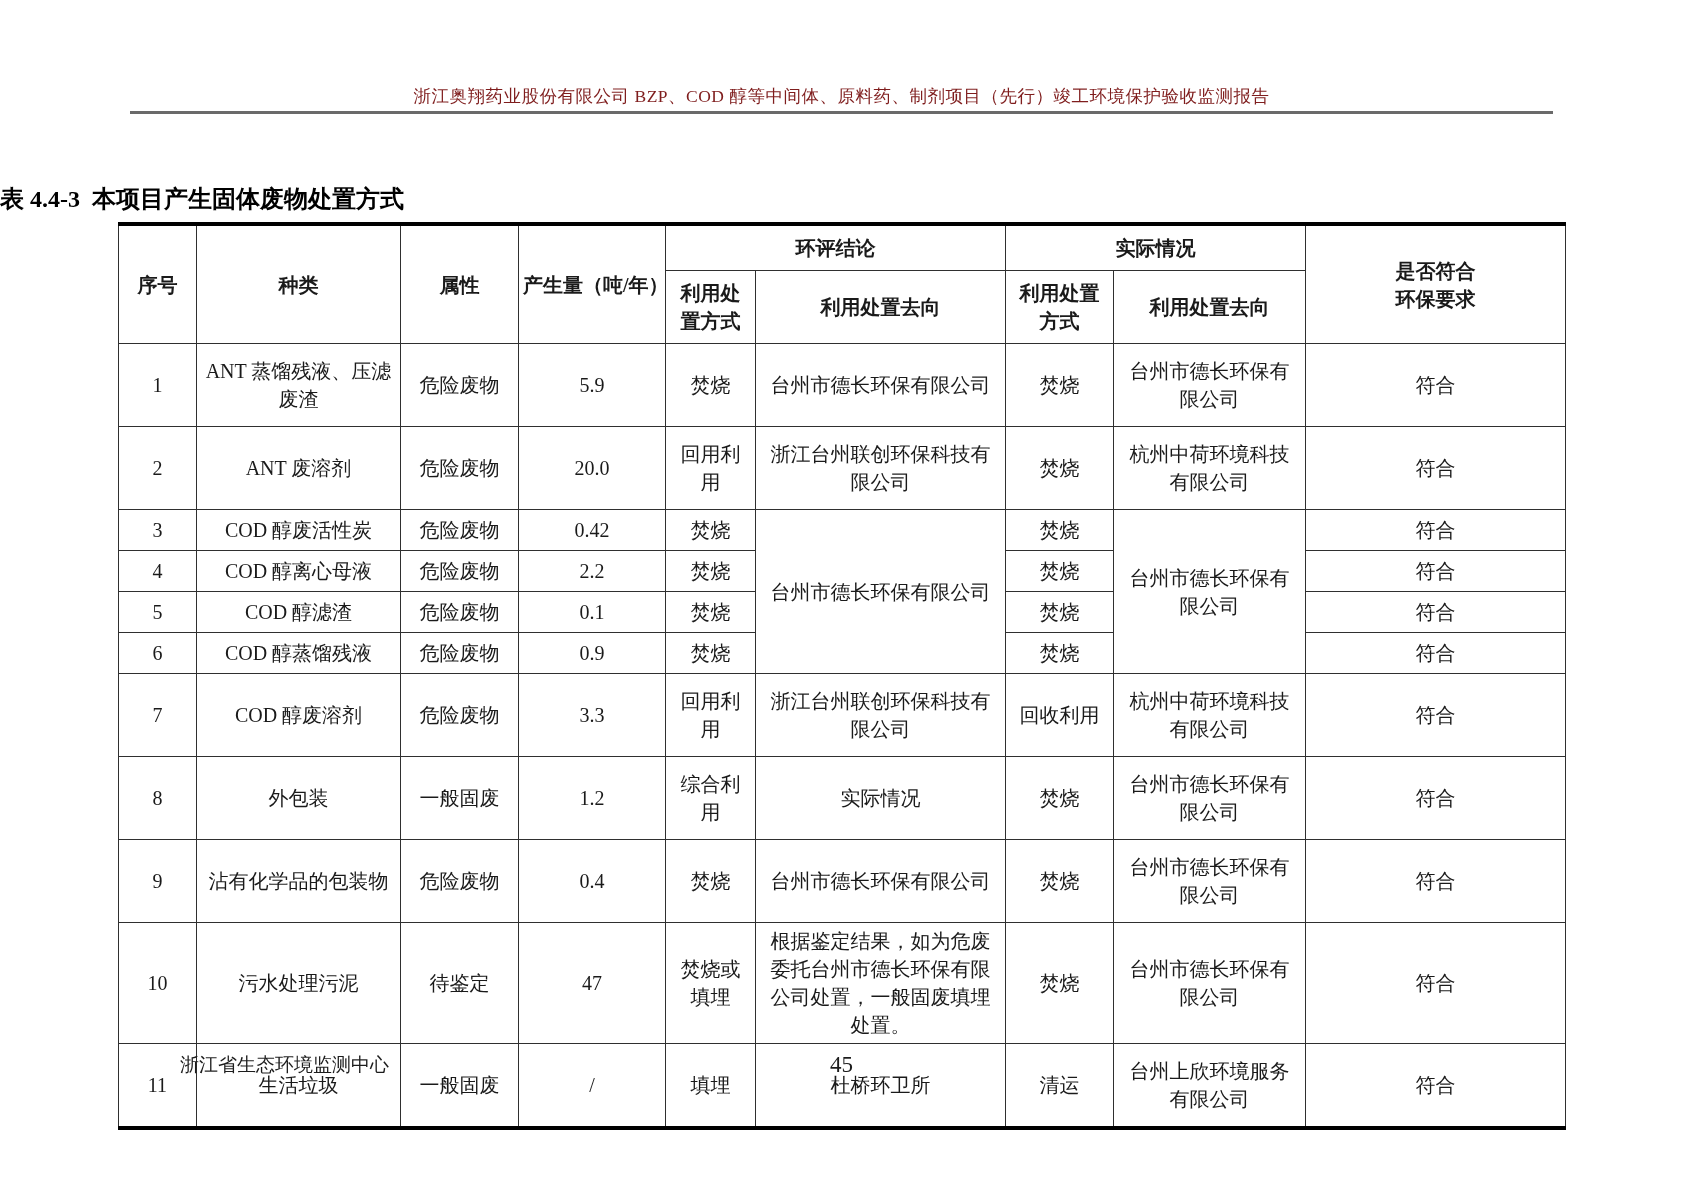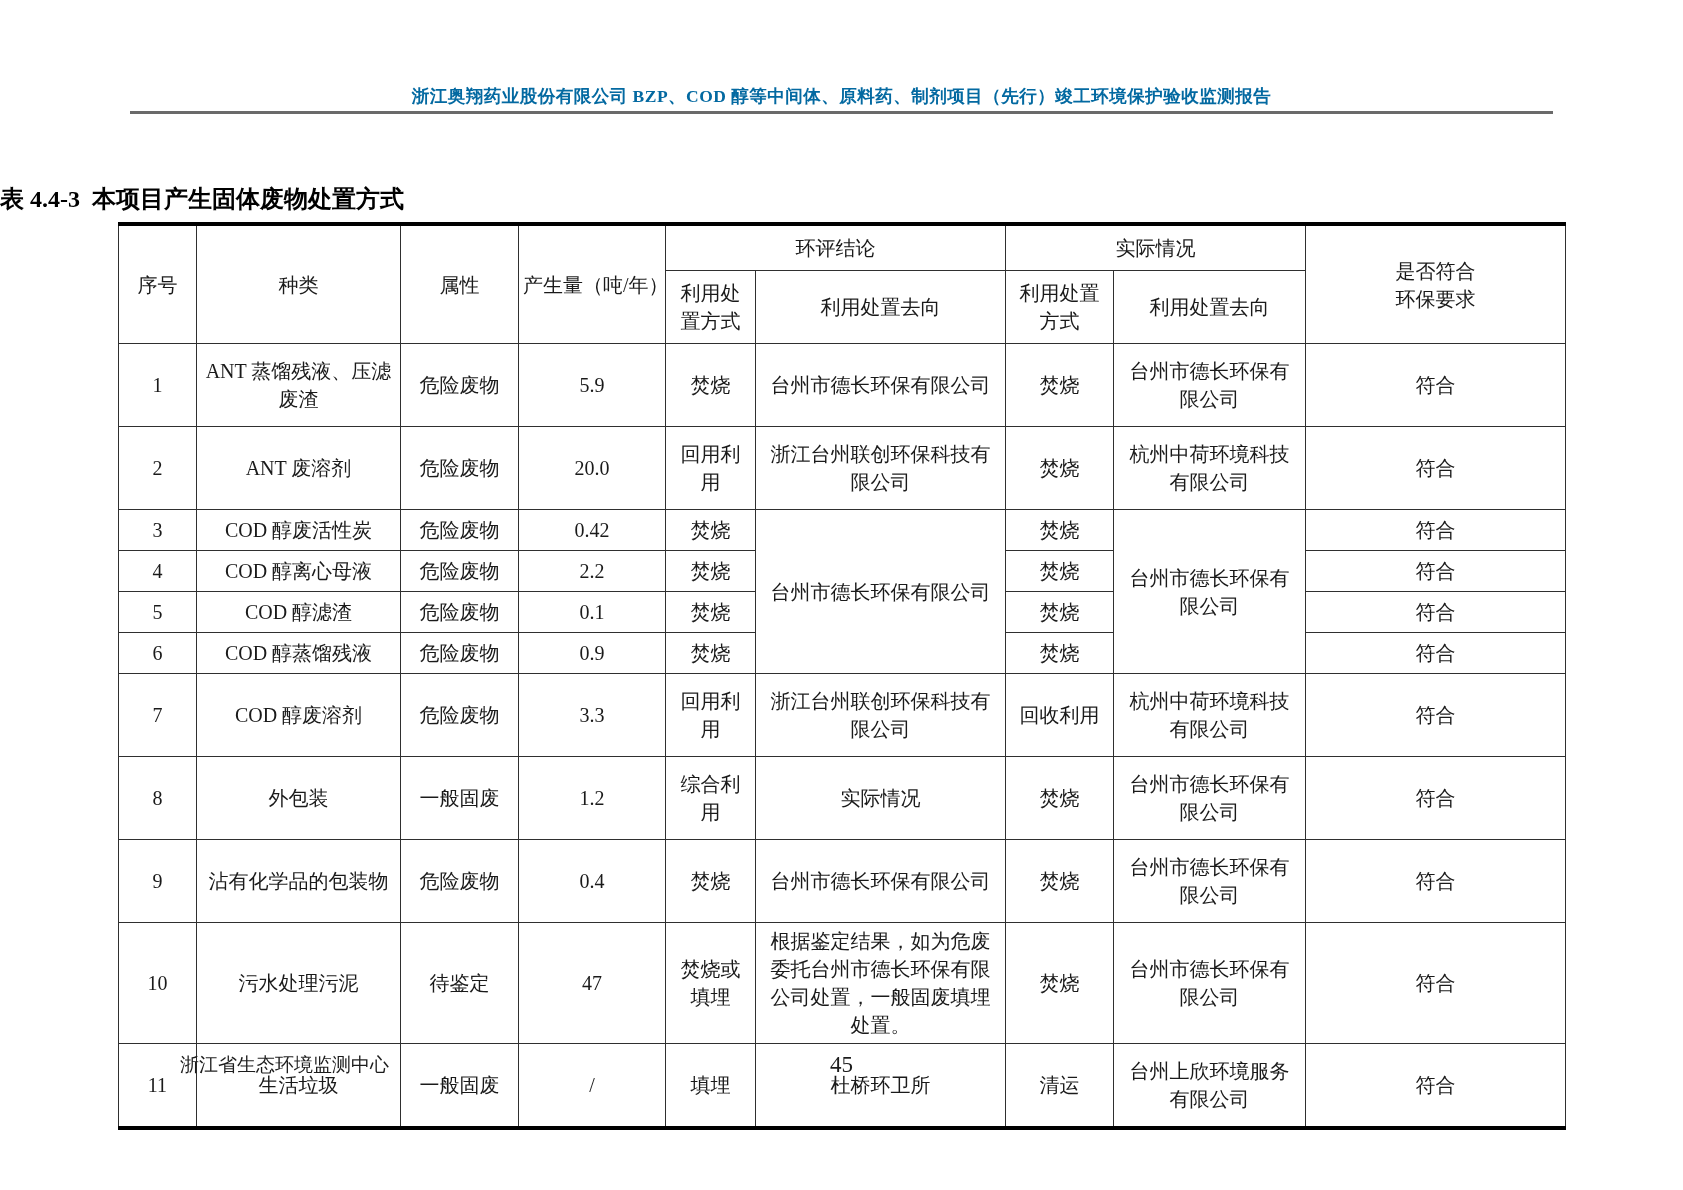--- a/index.html
+++ b/index.html
@@ -16,22 +16,21 @@
     overflow: hidden;
   }
   .doc-header {
     position: absolute;
     top: 84px;
     left: 0;
     width: 100%;
     text-align: center;
     font-size: 17.5px;
     letter-spacing: 0.5px;
-    color: #0369a1;
-    font-weight: bold;
+    color: #7f1d1d;
   }
   .header-rule {
     position: absolute;
     top: 111px;
     left: 130px;
     width: 1423px;
     height: 3px;
     background: #6a6a6a;
   }
   .table-title {
@@ -60,21 +59,21 @@
   .waste-table th, .waste-table td {
     border: 1px solid #2f2f2f;
     text-align: center;
     vertical-align: middle;
     font-size: 20px;
     line-height: 1.4;
     padding: 4px 6px;
     word-break: break-all;
   }
   .waste-table th {
-    font-weight: 400;
+    font-weight: 700;
     padding: 8px 4px;
   }
   .waste-table td { font-weight: 400; }
   
   .col-no        { width: 78px;  }
   .col-kind      { width: 204px; }
   .col-attr      { width: 118px; }
   .col-amount    { width: 147px; }
   .col-eia-mth   { width: 90px;  }
   .col-eia-dst   { width: 250px; }

